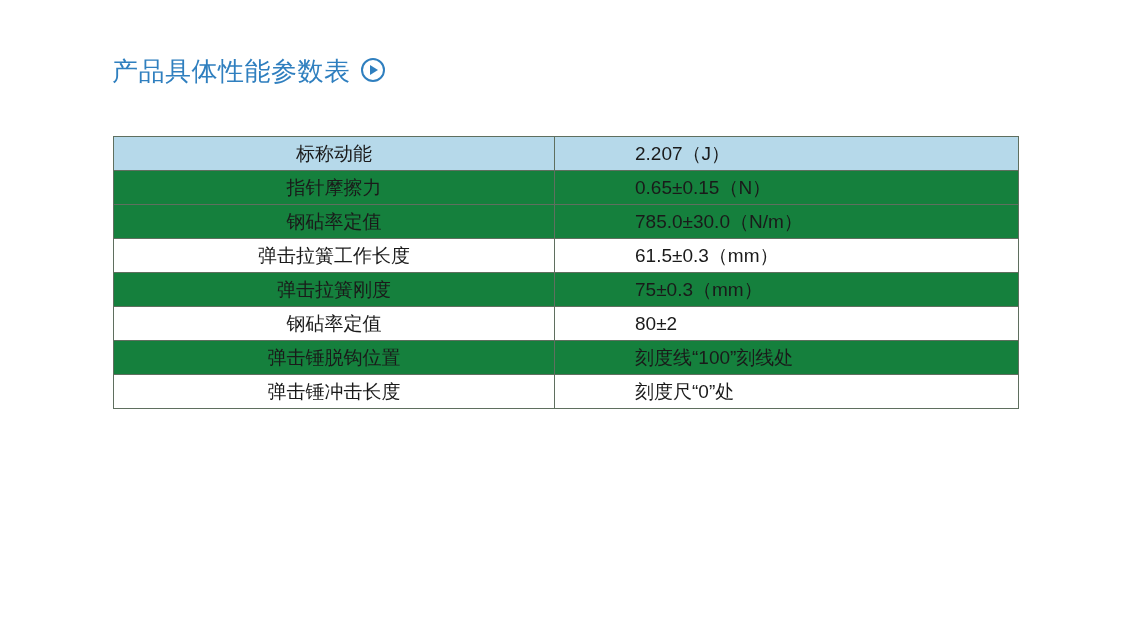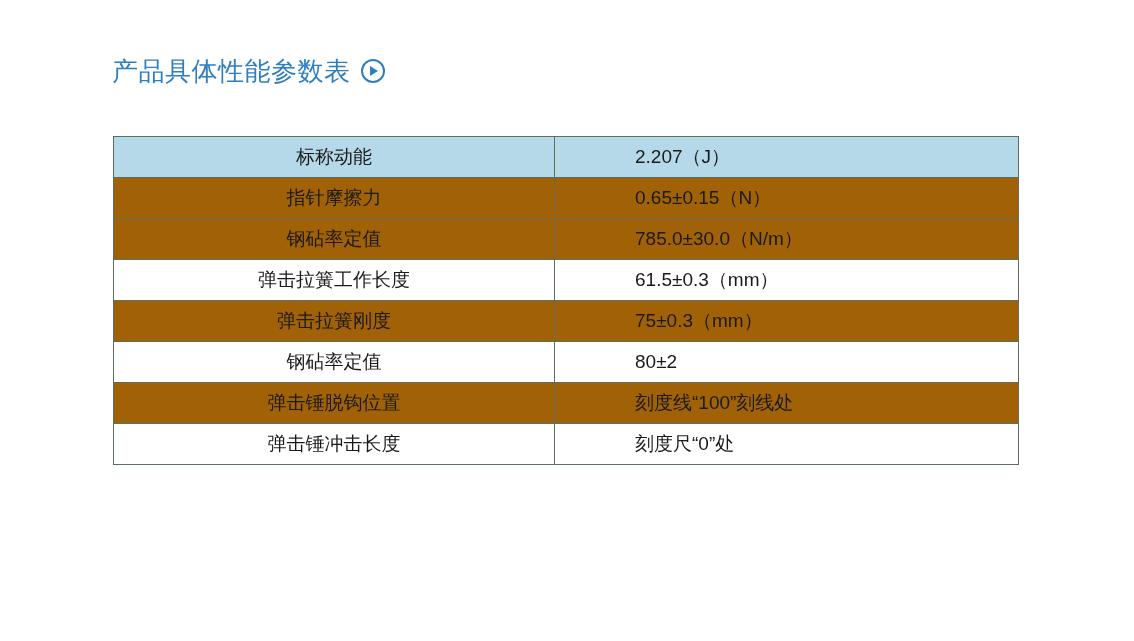--- a/index.html
+++ b/index.html
@@ -17,21 +17,21 @@
     position: relative;
     width: 1134px;
     height: 641px;
     box-sizing: border-box;
   }
   .title-row {
     position: absolute;
     left: 112px;
     top: 58px;
     display: flex;
-    align-items: center;
+    align-items: flex-start;
     gap: 10px;
   }
   .title-text {
     font-size: 26px;
     color: #2f7fbf;
     letter-spacing: 0.5px;
     line-height: 1;
     white-space: nowrap;
   }
   .play-icon {
@@ -54,41 +54,41 @@
   }
   .spec-table {
     position: absolute;
     left: 113px;
     top: 136px;
     width: 905px;
     border-collapse: collapse;
     table-layout: fixed;
   }
   .spec-table td {
-    height: 41px;
+    height: 34px;
     border: 1px solid #5f6f5f;
     font-size: 19px;
     color: #1a1a1a;
     padding: 0;
     box-sizing: border-box;
   }
   .spec-table td.label {
     width: 441px;
     text-align: center;
   }
   .spec-table td.value {
     width: 464px;
     text-align: left;
     padding-left: 80px;
   }
   tr.hl-blue td {
     background: #b6d9ea;
   }
   tr.hl-green td {
-    background: #a16207;
+    background: #15803d;
   }
   tr.plain td {
     background: #ffffff;
   }
 </style>
 </head>
 <body>
 
 <div class="page">
 

